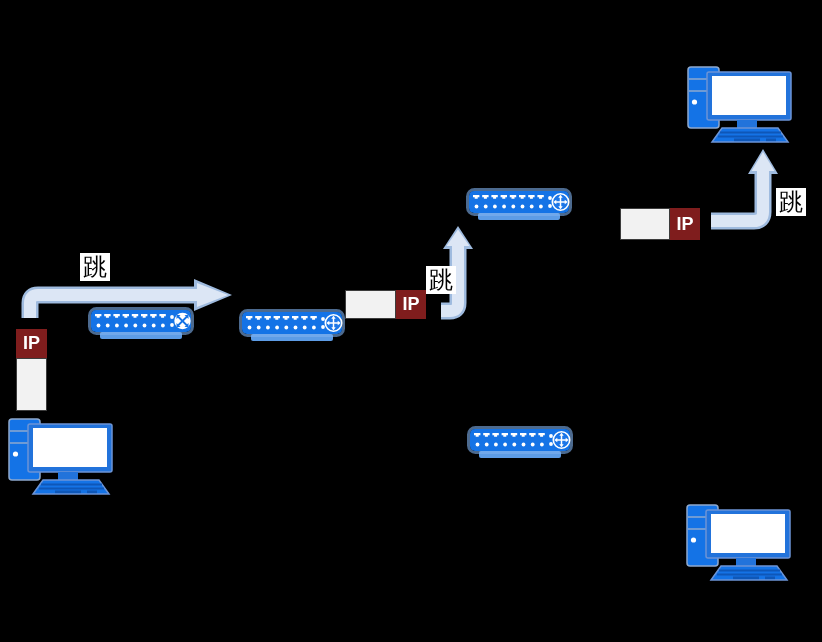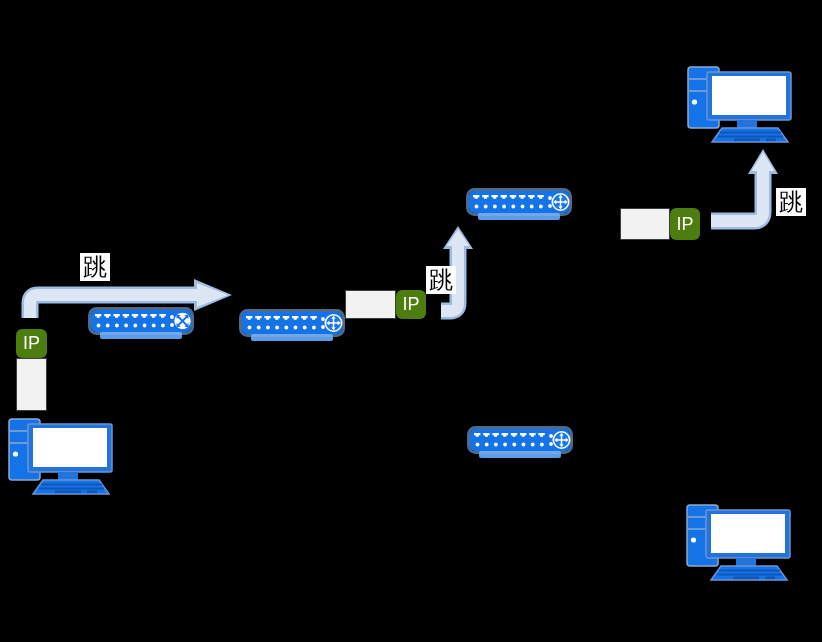--- a/index.html
+++ b/index.html
@@ -11,22 +11,22 @@
   
   .hop-label{position:absolute;background:#ffffff;color:#000000;
     font-family:"DejaVu Serif", serif;font-size:24px;line-height:26px;
     padding:1px 3px;text-align:center;}
 
   
   .packet{position:absolute;display:flex;}
   .packet.horizontal{flex-direction:row;}
   .packet.vertical{flex-direction:column;}
   .packet .body{background:#F2F2F2;border:1px solid #3C3C3C;box-sizing:border-box;}
-  .packet .hdr{background:#4d7c0f;color:#ffffff;font-weight:normal;font-size:18px;
-    display:flex;align-items:center;justify-content:center;box-sizing:border-box;border-radius:6px;}
+  .packet .hdr{background:#7f1d1d;color:#ffffff;font-weight:bold;font-size:18px;
+    display:flex;align-items:center;justify-content:center;box-sizing:border-box;}
   .packet.horizontal .body{width:51px;height:100%;}
   .packet.horizontal .hdr{width:30px;height:100%;}
   .packet.vertical .hdr{width:100%;height:29px;}
   .packet.vertical .body{width:100%;height:53px;}
 </style>
 </head>
 <body>
 
 <div class="stage">
 

